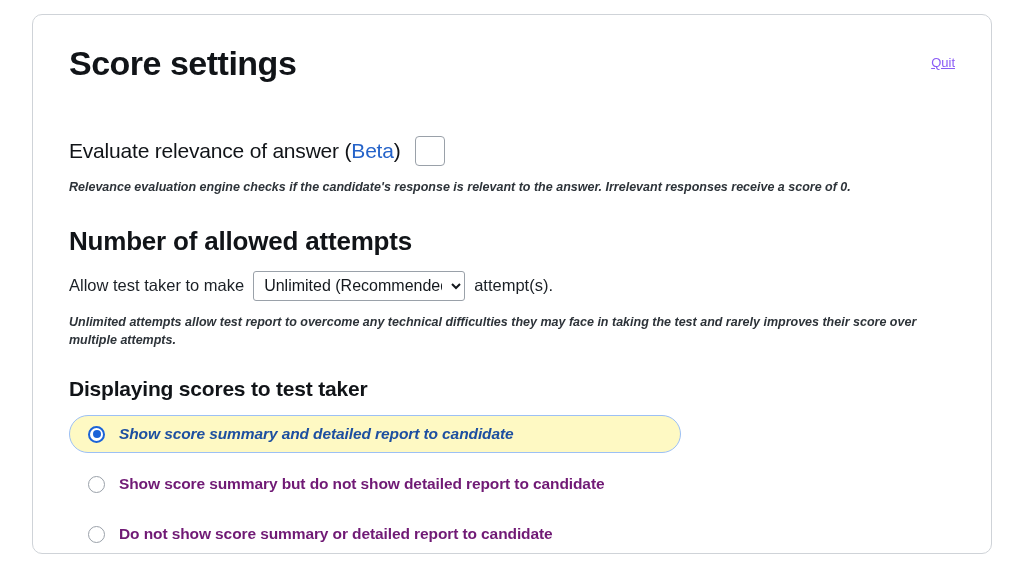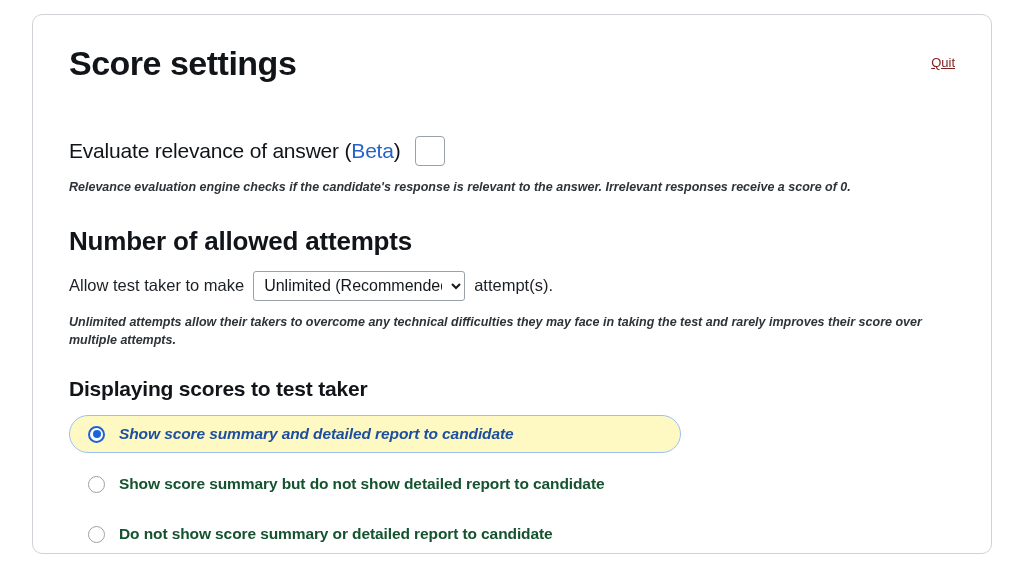--- a/index.html
+++ b/index.html
@@ -41,21 +41,21 @@
     letter-spacing: -0.5px;
     color: #111418;
     margin: 0;
     line-height: 1.2;
   }
   .quit-link {
     position: absolute;
     right: 36px;
     top: 40px;
     font-size: 13px;
-    color: #7f1d1d;
+    color: #8b5cf6;
     text-decoration: underline;
     cursor: pointer;
   }
   .section-gap-1 { height: 52px; }
   .heading-row {
     display: flex;
     align-items: center;
     gap: 14px;
   }
   .heading {
@@ -164,21 +164,21 @@
     top: 50%;
     width: 8px;
     height: 8px;
     margin: -4px 0 0 -4px;
     border-radius: 50%;
     background: #1b63d8;
   }
   .radio-label {
     font-size: 15.5px;
     font-weight: bold;
-    color: #14532d;
+    color: #701a75;
     letter-spacing: -0.1px;
   }
   .radio-row.selected .radio-label {
     color: #1d4fa0;
   }
 </style>
 </head>
 <body>
 
 <div class="screen">
@@ -200,21 +200,21 @@
       <div class="heading-2">Number of allowed attempts</div>
 
       <div class="attempt-row">
         <span>Allow test taker to make</span>
         <select class="attempt-select">
           <option>Unlimited (Recommended)</option>
         </select>
         <span>attempt(s).</span>
       </div>
 
-      <div class="help-text">Unlimited attempts allow their takers to overcome any technical difficulties they may face in taking the test and rarely improves their score over multiple attempts.</div>
+      <div class="help-text">Unlimited attempts allow test report to overcome any technical difficulties they may face in taking the test and rarely improves their score over multiple attempts.</div>
 
       <div class="heading-3">Displaying scores to test taker</div>
 
       <div class="radio-list">
         <div class="radio-row selected">
           <span class="radio on"></span>
           <span class="radio-label">Show score summary and detailed report to candidate</span>
         </div>
         <div class="radio-row">
           <span class="radio"></span>

